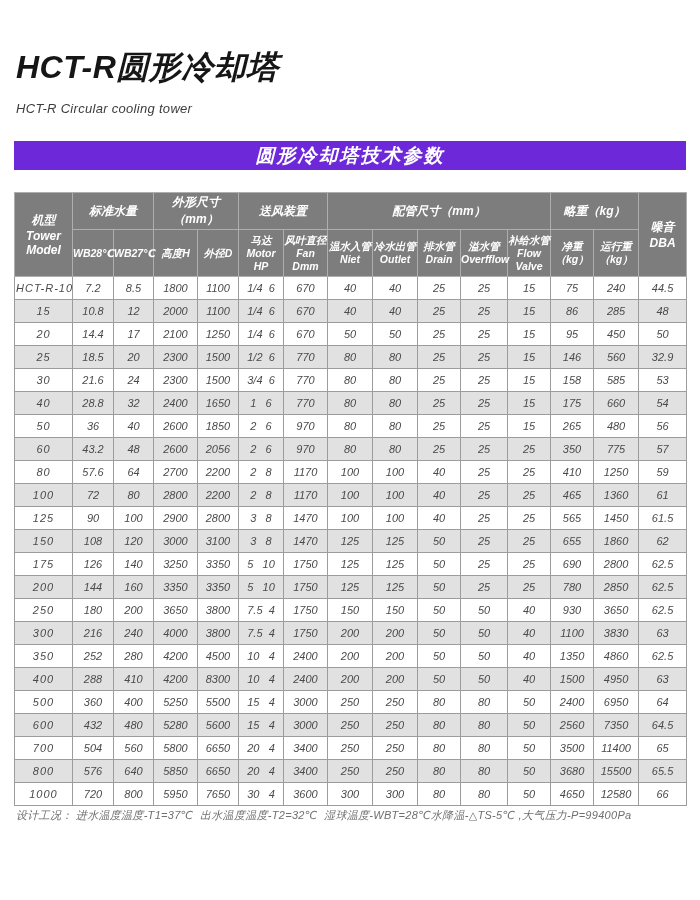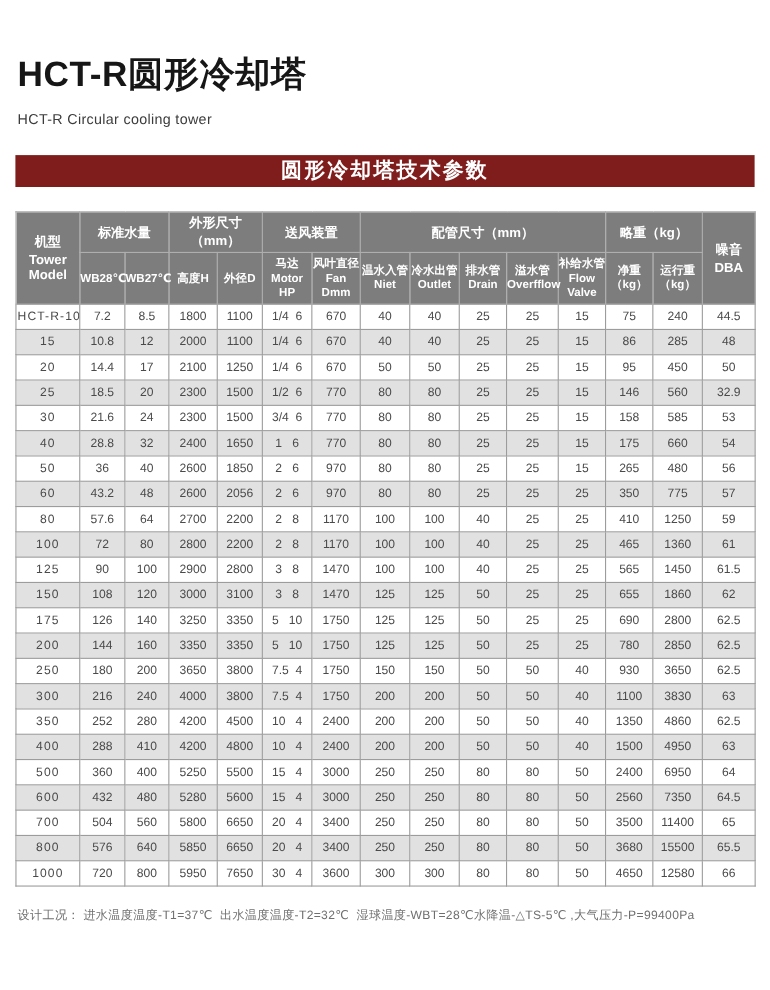--- a/index.html
+++ b/index.html
@@ -1,31 +1,31 @@
 <!DOCTYPE html>
 <html><head>
 <meta charset="utf-8">
 <style>
   html,body{margin:0;padding:0;background:#ffffff;}
   body{
     width:700px;height:900px;overflow:hidden;
     font-family:"Liberation Sans","DejaVu Sans",sans-serif;
     -webkit-font-smoothing:antialiased;
   }
-  .page{padding:50px 14px 0 14px;}
+  .page{padding:50px 14px 0 14px;font-style:italic;}
   .title{
     font-size:32px;font-weight:600;color:#161616;
     margin:0 0 4px 2px;letter-spacing:0.5px;line-height:1.1;
   }
   .subtitle{
     font-size:13px;color:#3c3c3c;margin:16px 0 0 2px;letter-spacing:0.3px;
   }
   .banner{
     margin-top:25px;height:29px;line-height:29px;
-    background:#7f1d1d;color:#ffffff;text-align:center;
+    background:#6d28d9;color:#ffffff;text-align:center;
     font-size:19px;font-weight:bold;letter-spacing:2px;
   }
   table.spec{
     margin-top:22px;border-collapse:collapse;table-layout:fixed;
     width:672px;border:1px solid #8f8f8f;
   }
   table.spec th{
     background:#7d7d7d;color:#ffffff;font-weight:bold;
     border:1px solid #aeaeae;text-align:center;vertical-align:middle;
     white-space:pre-line;padding:1px 0;
@@ -34,21 +34,21 @@
   tr.sub-row th{font-size:10.5px;height:44px;line-height:1.25;}
   table.spec td{
     border:1px solid #9c9c9c;text-align:center;vertical-align:middle;
     font-size:11px;color:#4a4a4a;height:22px;padding:0 1px;
     white-space:pre;overflow:hidden;
   }
   table.spec tbody tr:nth-child(even) td{background:#e1e1e1;}
   table.spec tbody tr:nth-child(odd) td{background:#ffffff;}
   table.spec td:first-child{letter-spacing:1px;}
   .footnote{
-    margin-top:18px;font-size:11px;color:#6f6f6f;
+    margin-top:2px;font-size:11px;color:#6f6f6f;
     white-space:pre;letter-spacing:0.3px;padding-left:2px;
   }
 </style>
 </head>
 <body>
 
 <div class="page">
 
   <h1 class="title">HCT-R圆形冷却塔</h1>
   <p class="subtitle">HCT-R Circular cooling tower</p>
@@ -400,21 +400,21 @@
           <td>40</td>
           <td>1350</td>
           <td>4860</td>
           <td>62.5</td>
         </tr>
         <tr>
           <td>400</td>
           <td>288</td>
           <td>410</td>
           <td>4200</td>
-          <td>4800</td>
+          <td>8300</td>
           <td>10   4</td>
           <td>2400</td>
           <td>200</td>
           <td>200</td>
           <td>50</td>
           <td>50</td>
           <td>40</td>
           <td>1500</td>
           <td>4950</td>
           <td>63</td>

